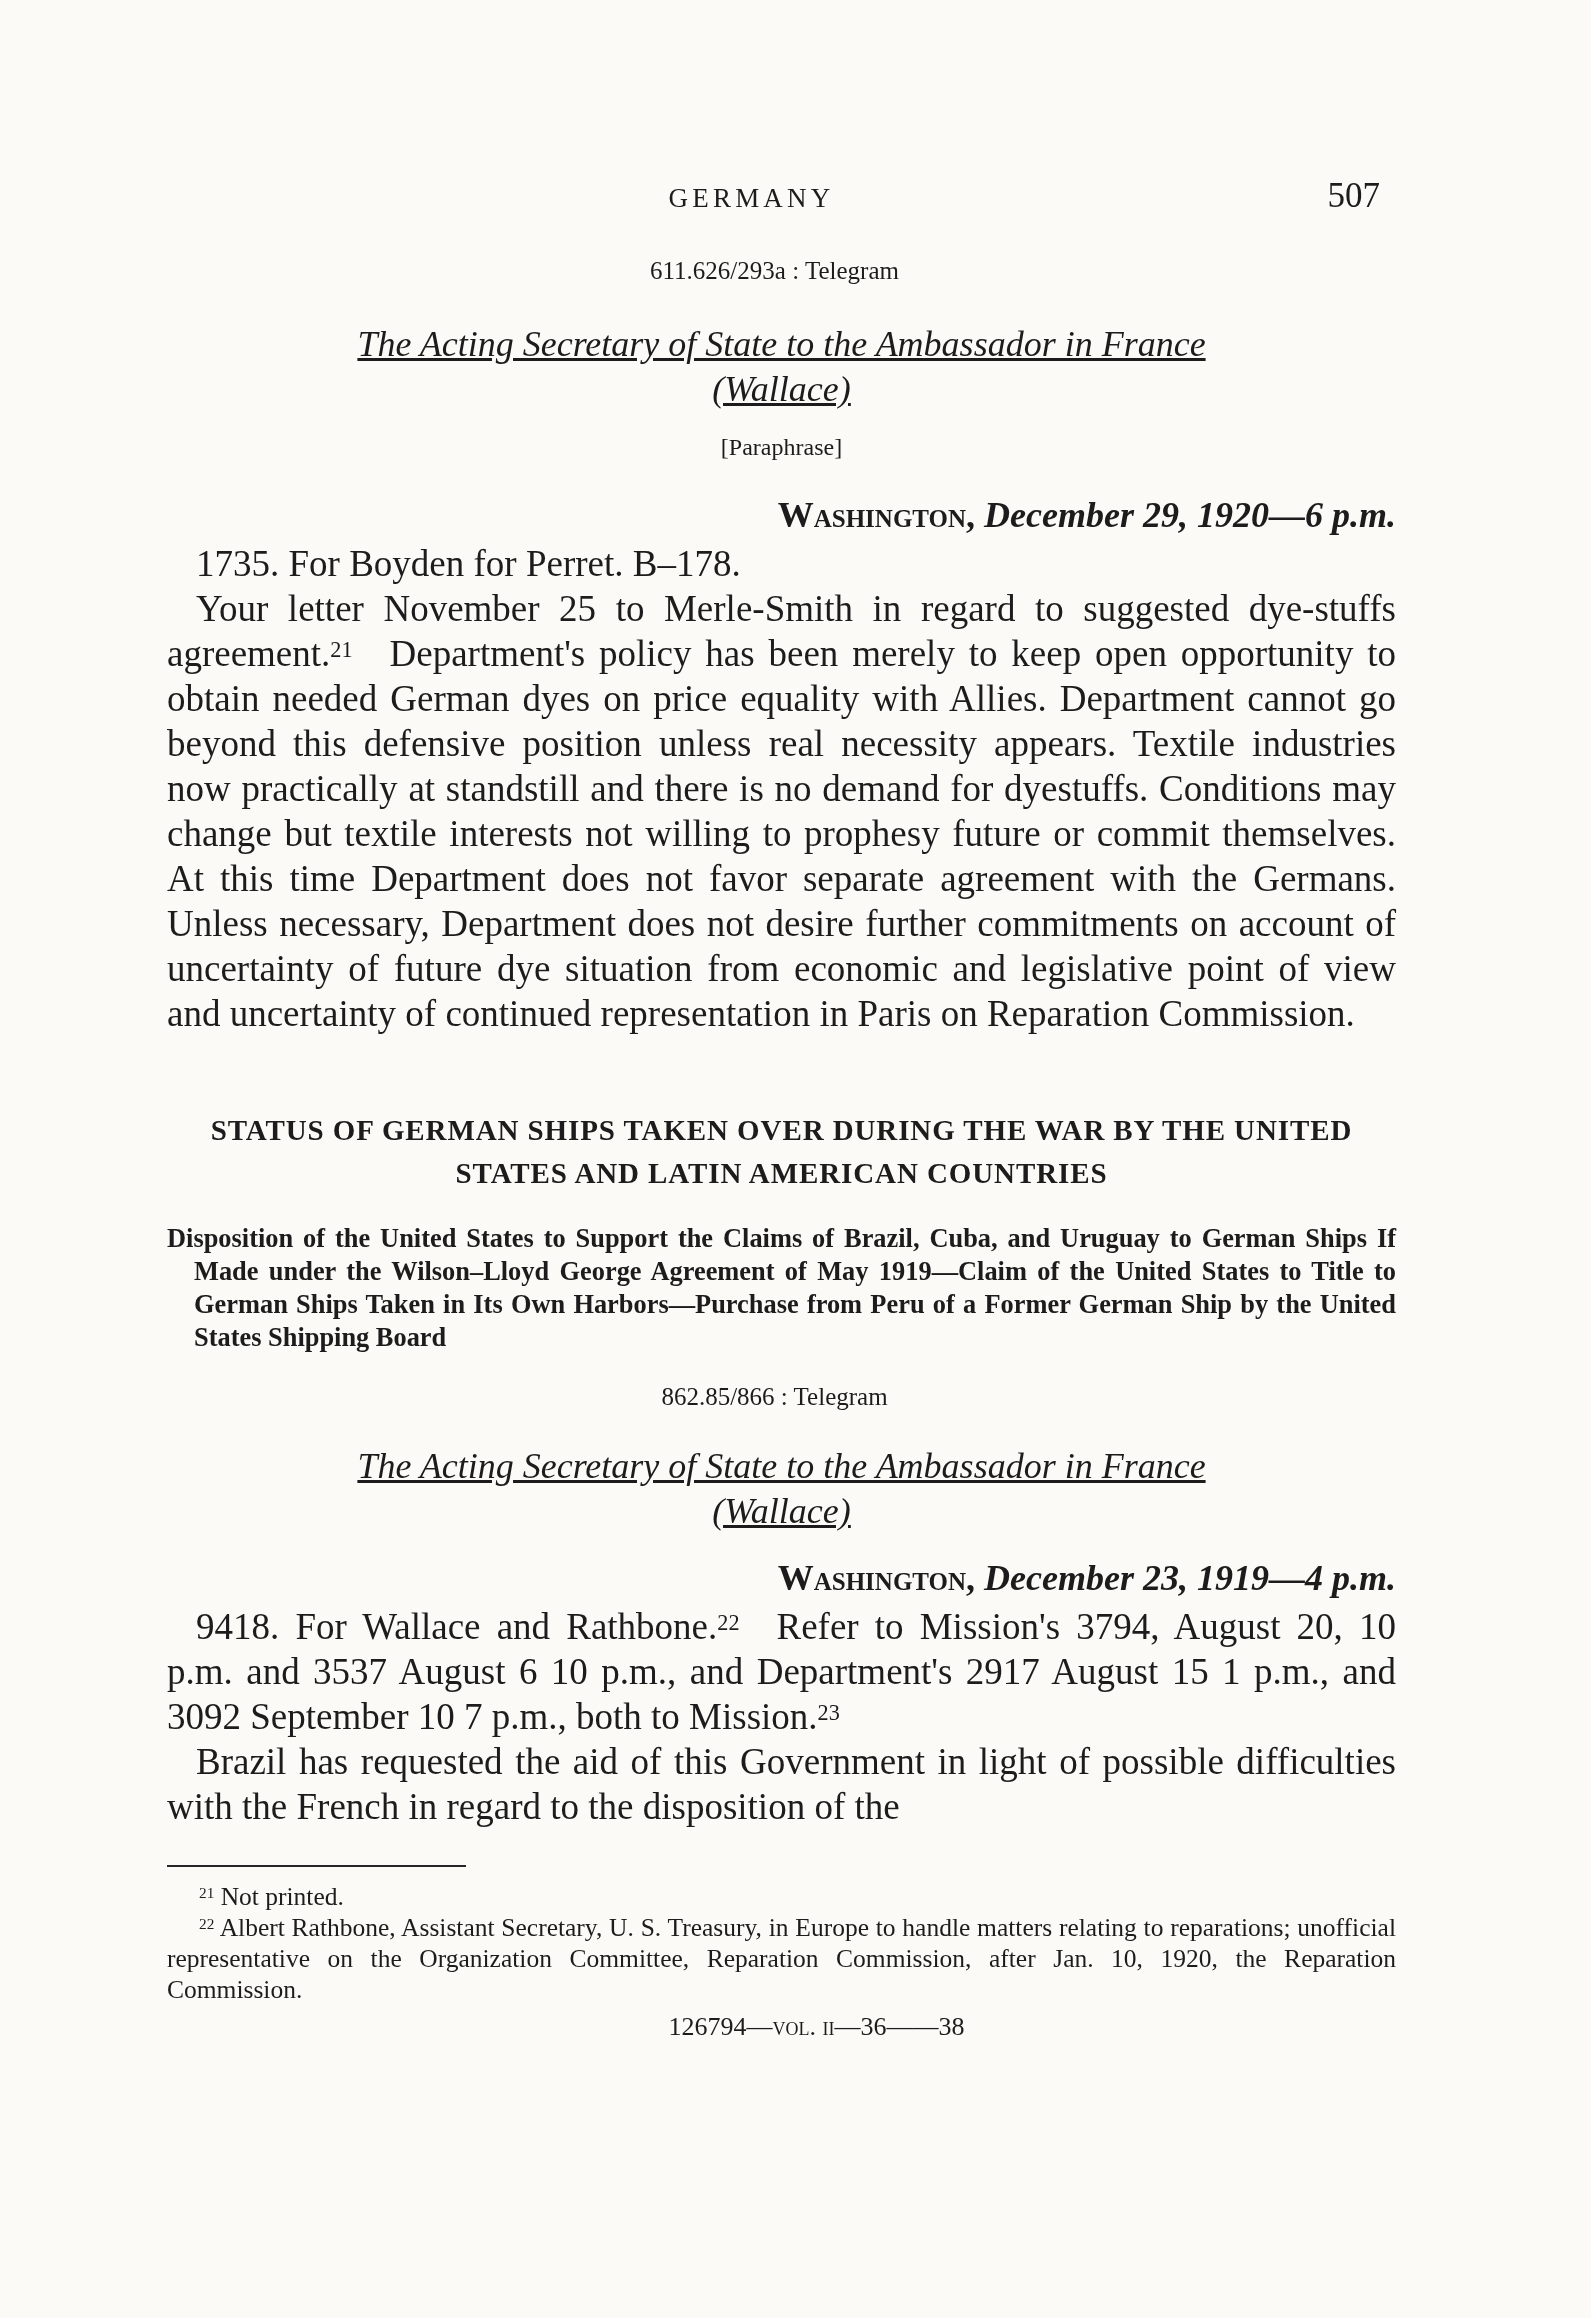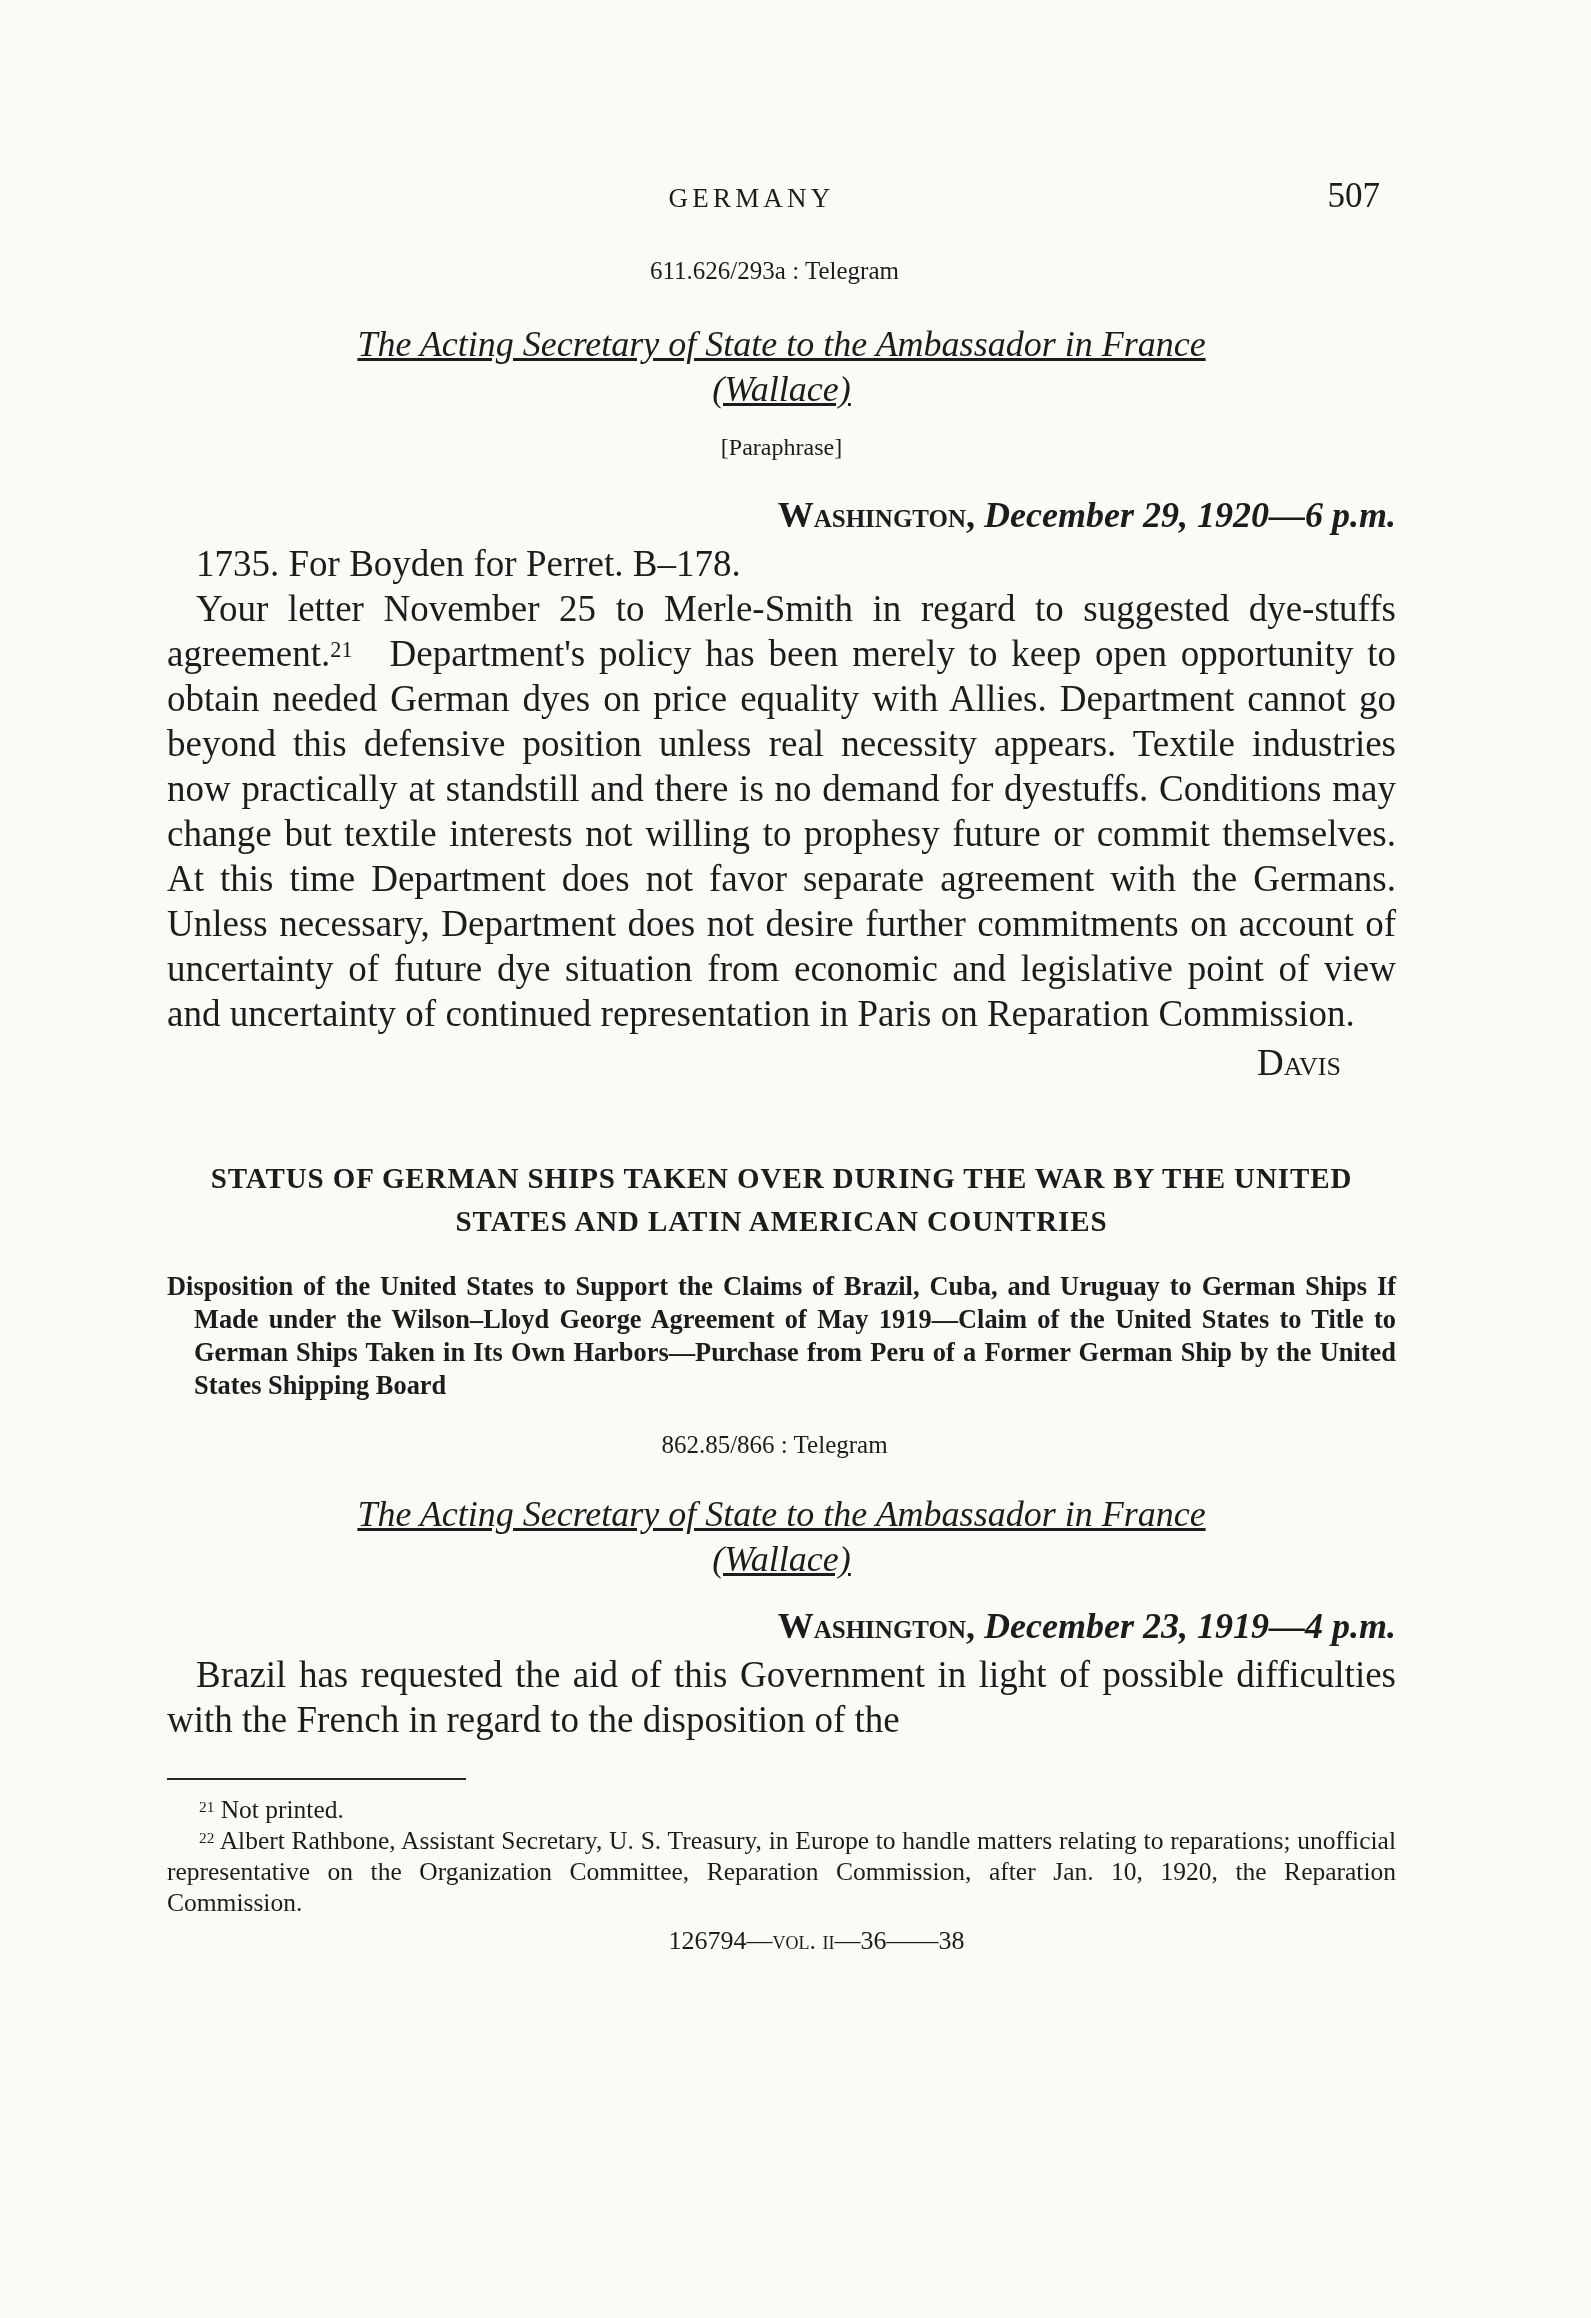--- a/index.html
+++ b/index.html
@@ -145,35 +145,35 @@
   </div>
 
   <div class="paraphrase">[Paraphrase]</div>
 
   <div class="dateline"><span class="smallcaps">Washington,</span><span class="date"> December 29, 1920—6 p.m.</span></div>
 
   <p class="body">1735. For Boyden for Perret. B–178.</p>
 
   <p class="body"><span>Your letter November 25 to Merle-Smith in regard to suggested dye-stuffs agreement.</span><sup>21</sup><span> Department's policy has been merely to keep open opportunity to obtain needed German dyes on price equality with Allies. Department cannot go beyond this defensive position unless real necessity appears. Textile industries now practically at standstill and there is no demand for dyestuffs. Conditions may change but textile interests not willing to prophesy future or commit themselves. At this time Department does not favor separate agreement with the Germans. Unless necessary, Department does not desire further commitments on account of uncertainty of future dye situation from economic and legislative point of view and uncertainty of continued representation in Paris on Reparation Commission.</span></p>
 
-  <div class="signature">Davis</div>
 
   <div class="section-heading">STATUS OF GERMAN SHIPS TAKEN OVER DURING THE WAR BY THE UNITED STATES AND LATIN AMERICAN COUNTRIES</div>
 
   <div class="section-subheading">Disposition of the United States to Support the Claims of Brazil, Cuba, and Uruguay to German Ships If Made under the Wilson–Lloyd George Agreement of May 1919—Claim of the United States to Title to German Ships Taken in Its Own Harbors—Purchase from Peru of a Former German Ship by the United States Shipping Board</div>
 
   <div class="ref ref2">862.85/866 : Telegram</div>
 
   <div class="doc-title">
     <div>The Acting Secretary of State to the Ambassador in France</div>
     <div>(Wallace)</div>
   </div>
 
   <div class="dateline dateline2"><span class="smallcaps">Washington,</span><span class="date"> December 23, 1919—4 p.m.</span></div>
 
+  <p class="body"><span>9418. For Wallace and Rathbone.</span><sup>22</sup><span> Refer to Mission's 3794, August 20, 10 p.m. and 3537 August 6 10 p.m., and Department's 2917 August 15 1 p.m., and 3092 September 10 7 p.m., both to Mission.</span><sup>23</sup></p>
 
   <p class="body">Brazil has requested the aid of this Government in light of possible difficulties with the French in regard to the disposition of the</p>
 
   <div class="footnotes">
     <div class="fn-rule"></div>
     <p class="footnote"><sup>21</sup><span> Not printed.</span></p>
     <p class="footnote"><sup>22</sup><span> Albert Rathbone, Assistant Secretary, U. S. Treasury, in Europe to handle matters relating to reparations; unofficial representative on the Organization Committee, Reparation Commission, after Jan. 10, 1920, the Reparation Commission.</span></p>
     <div class="colophon">126794—vol. ii—36——38</div>
   </div>
 

